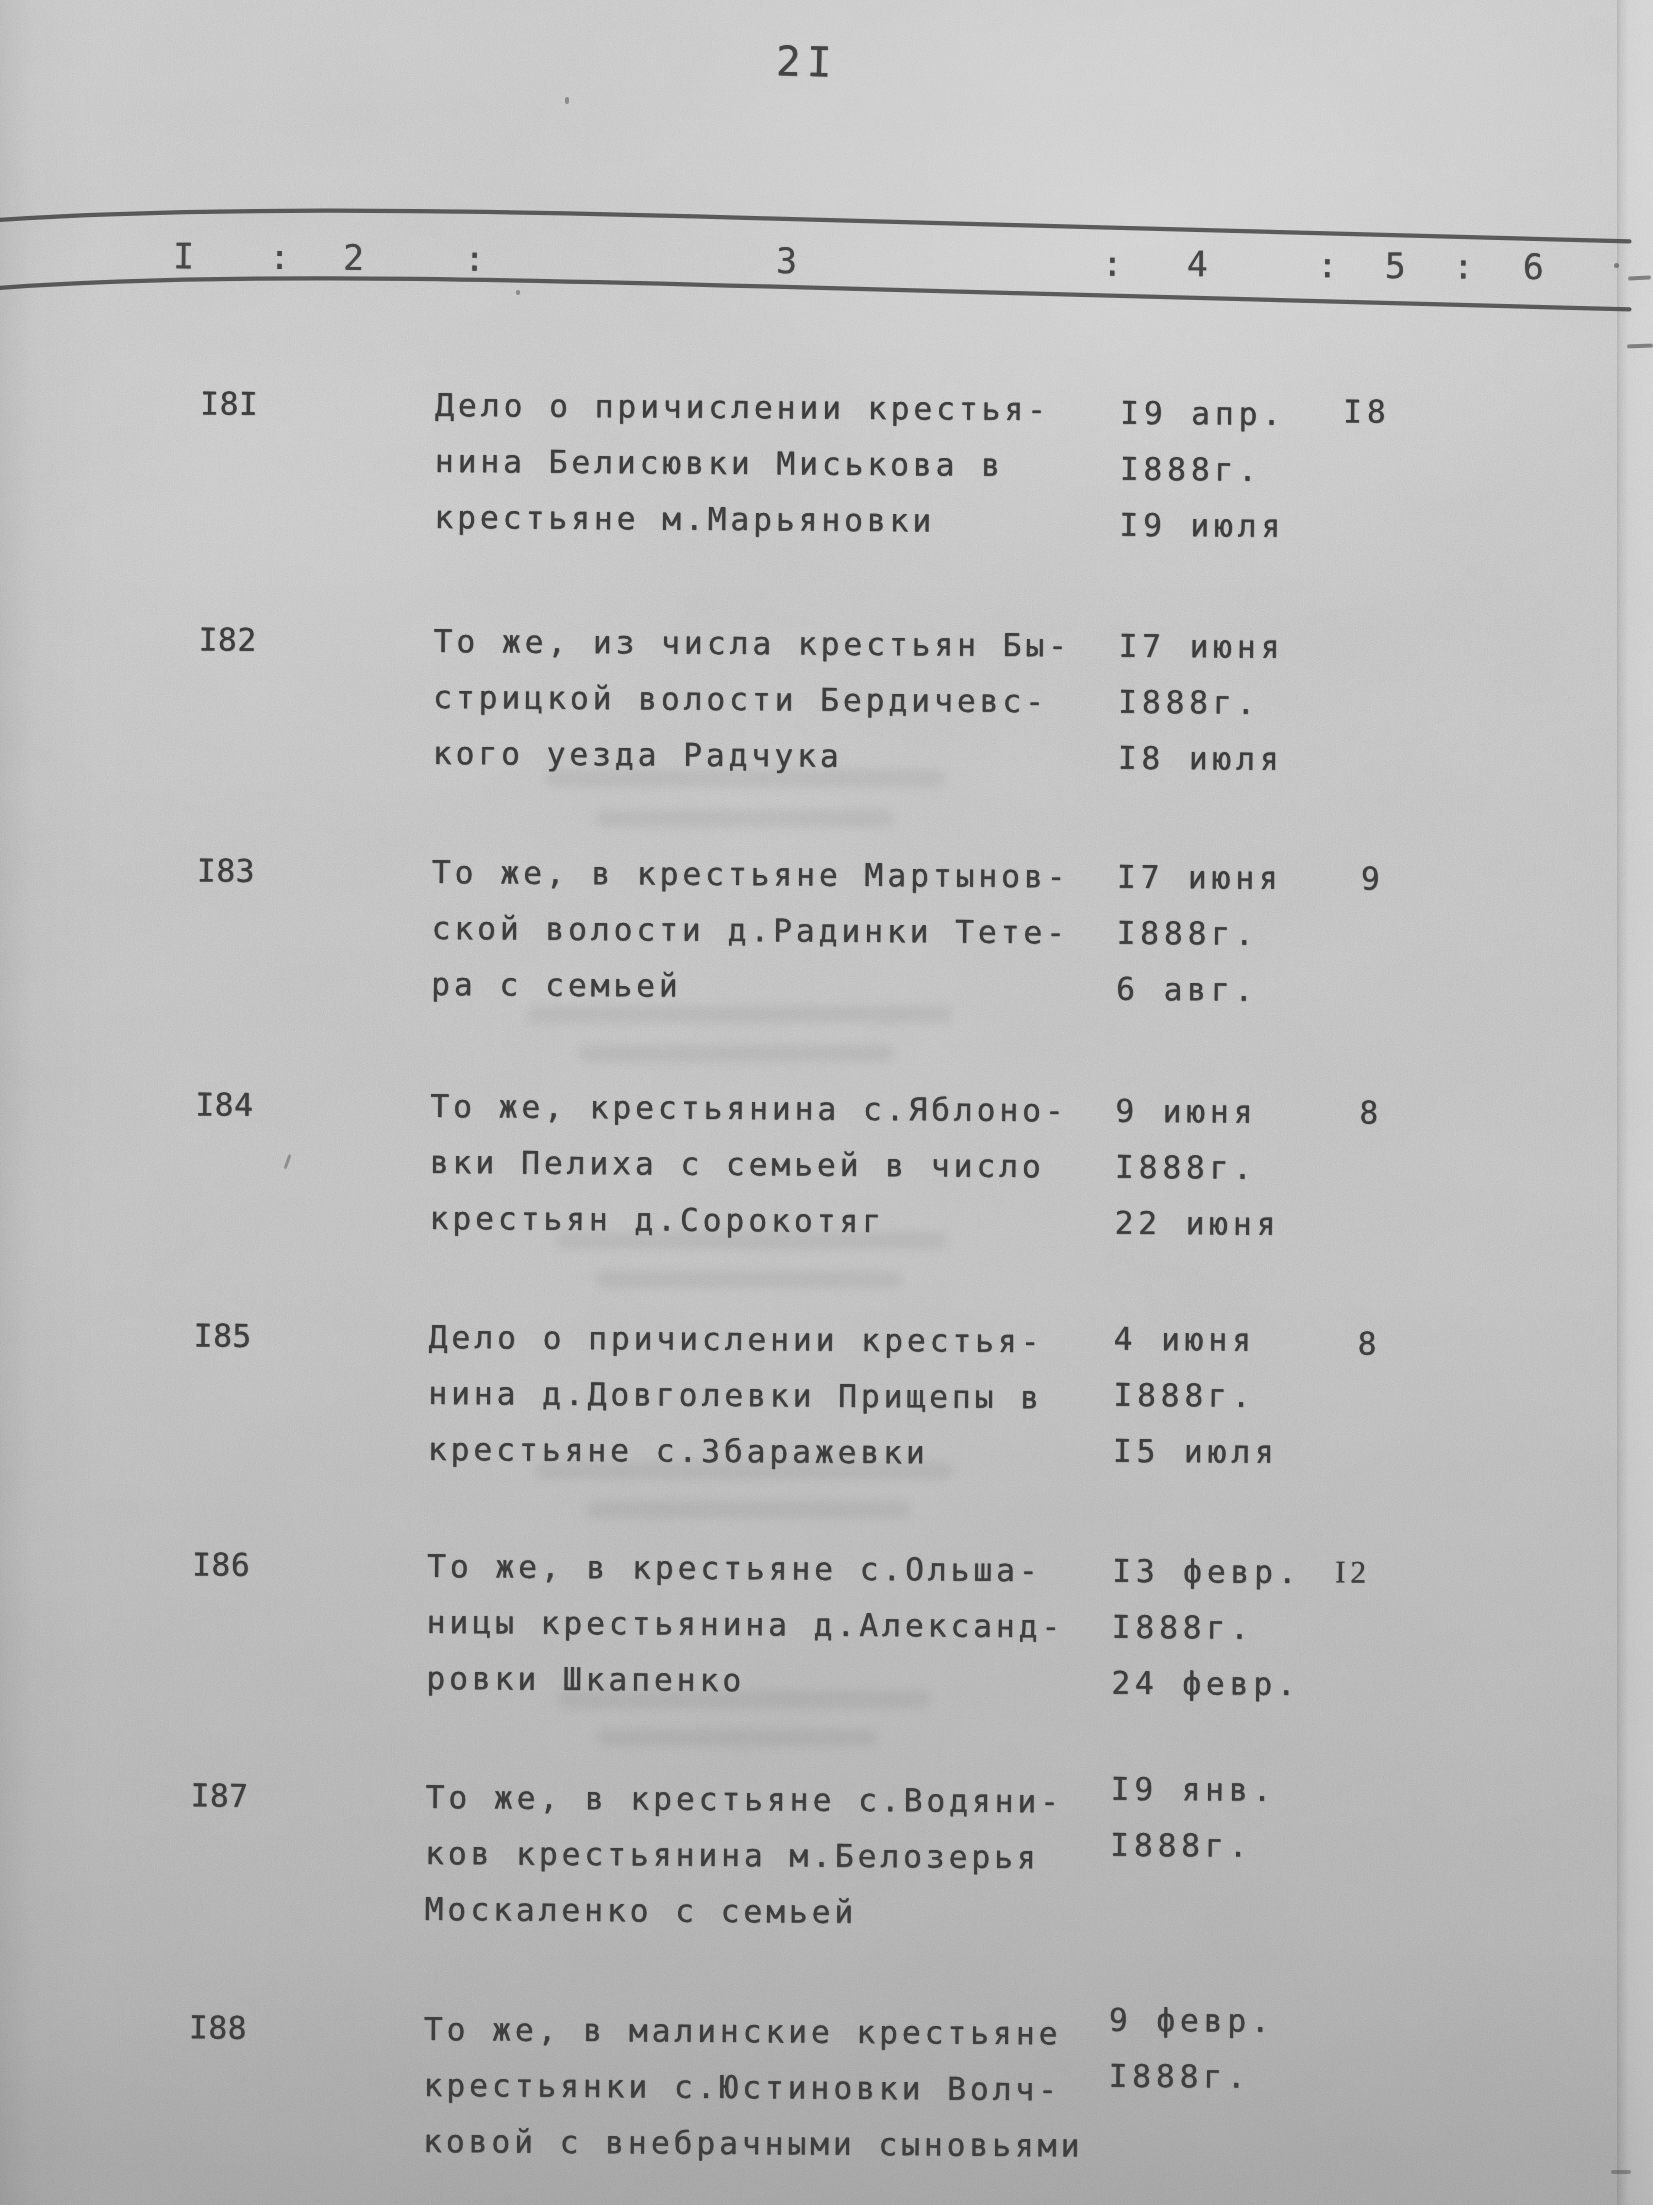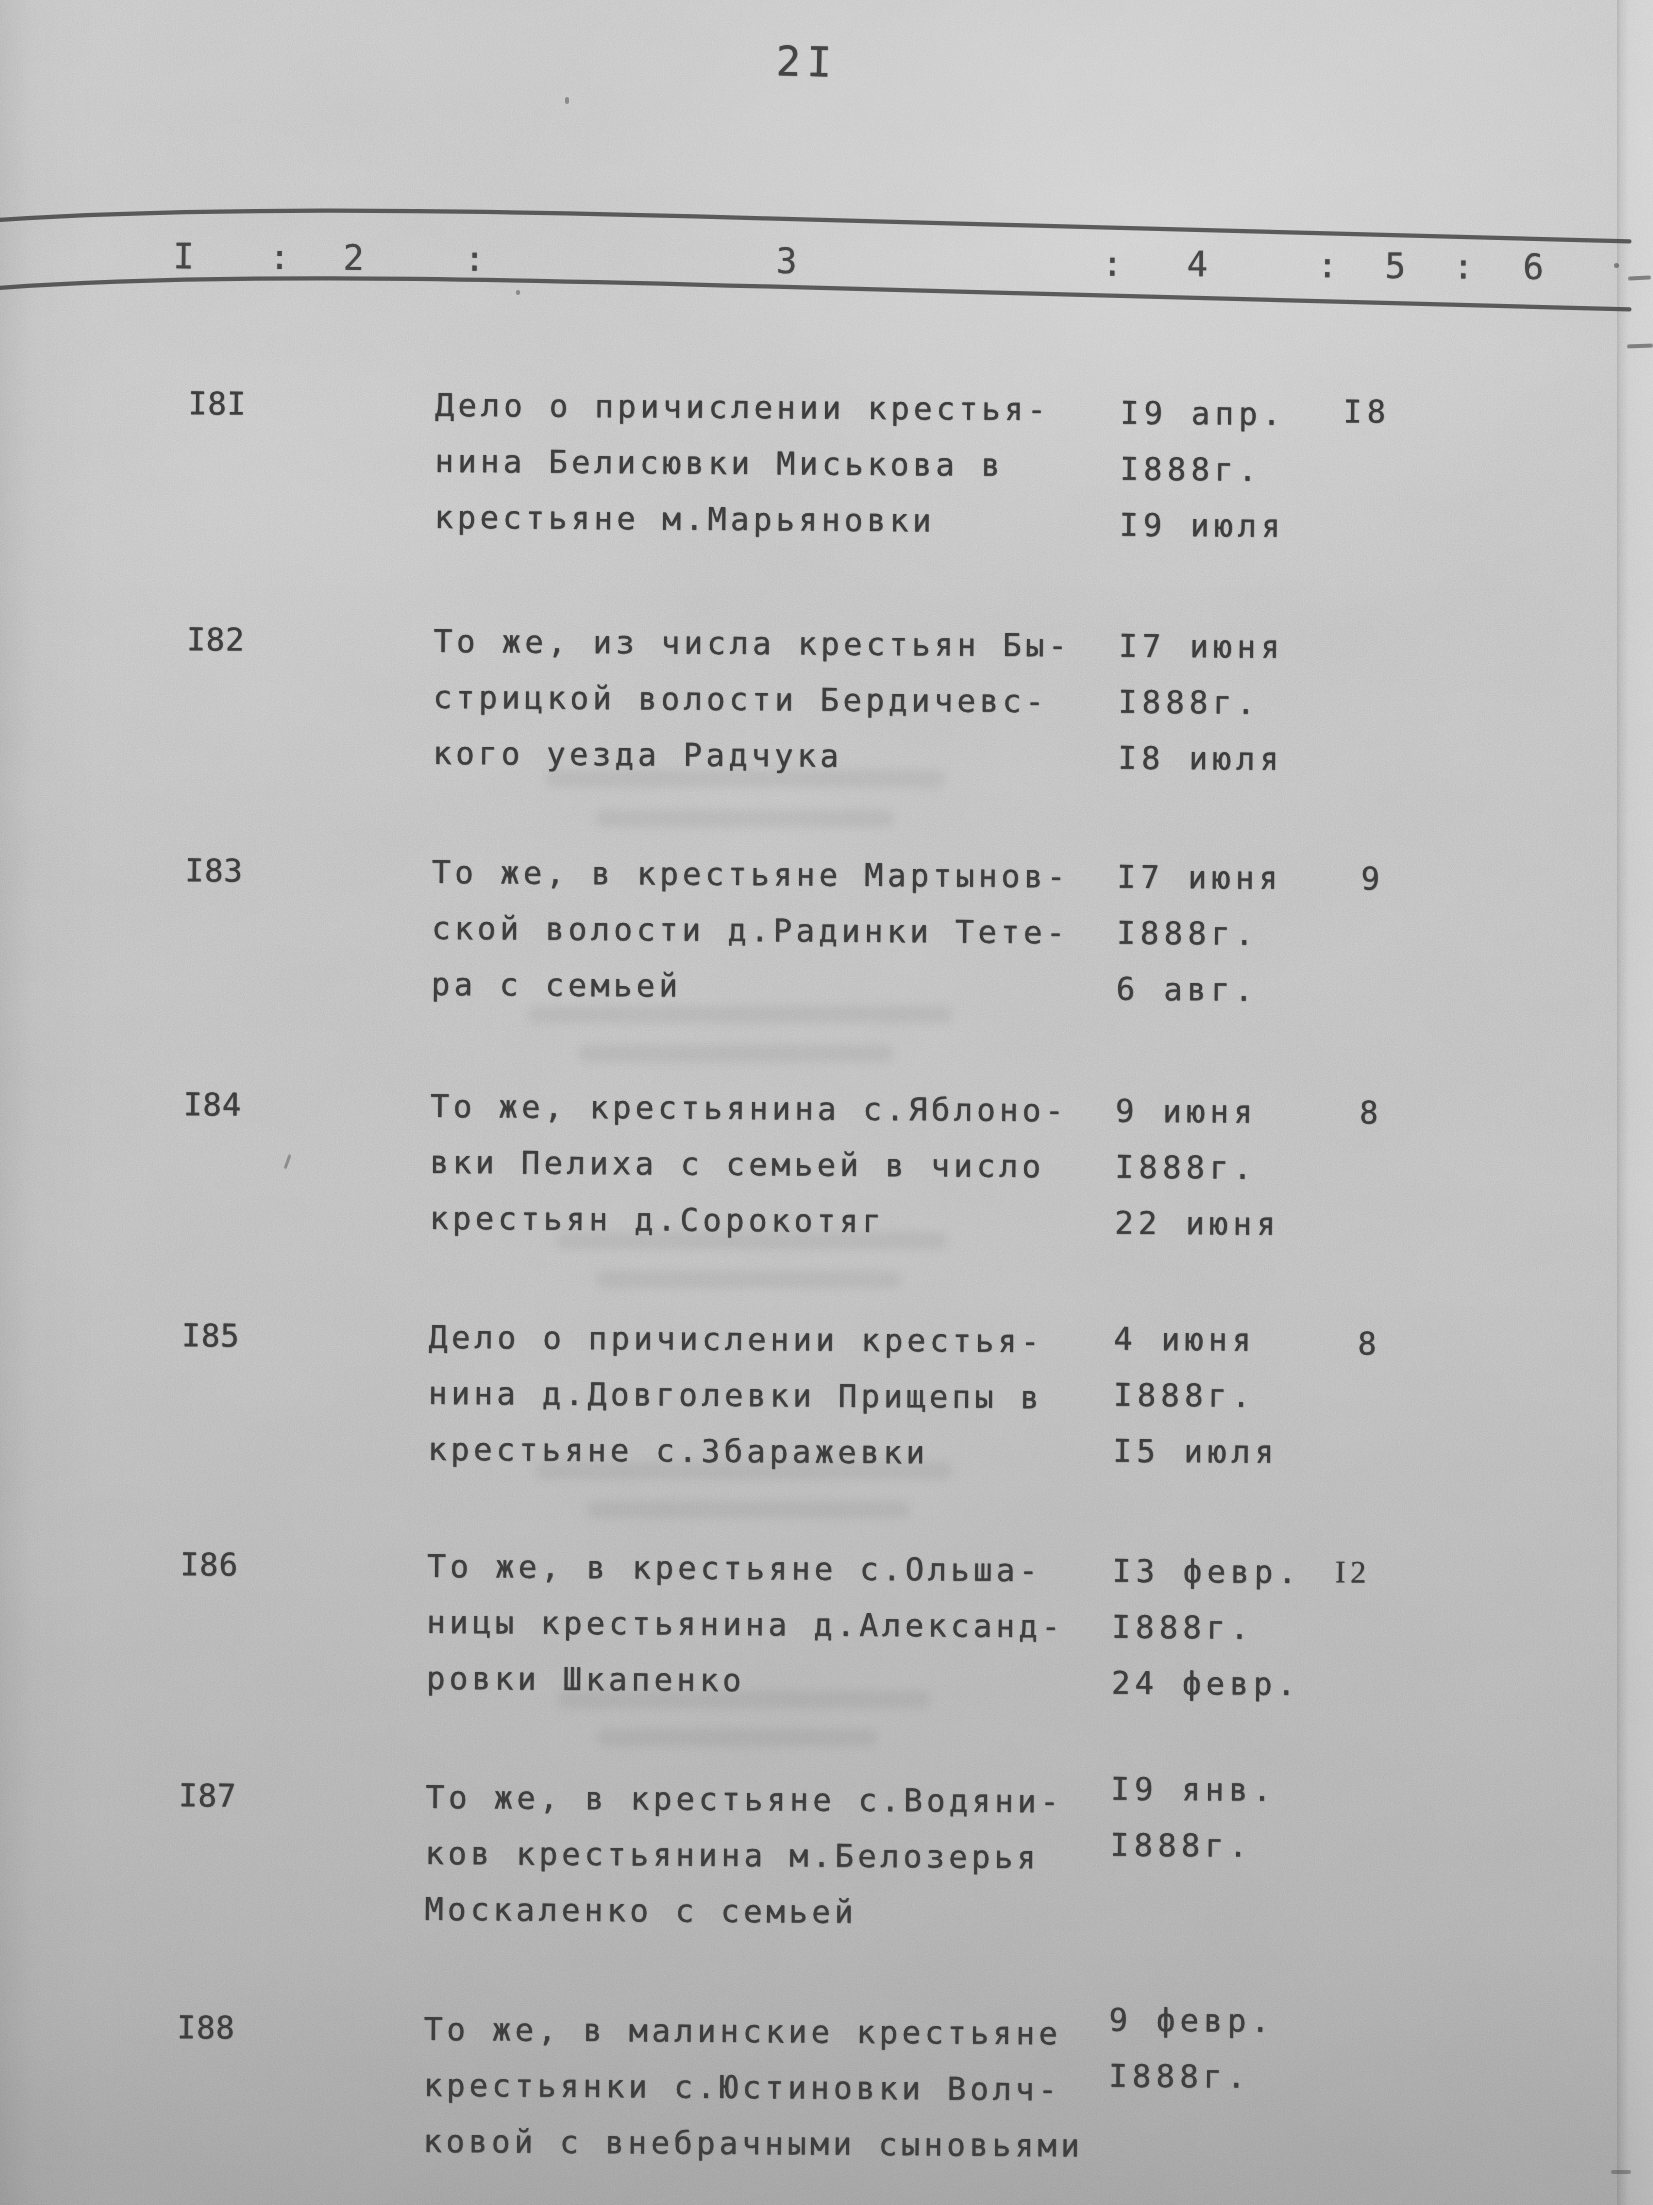--- a/index.html
+++ b/index.html
@@ -30,21 +30,21 @@
   .tw{
     position:absolute;white-space:pre;font-size:31.5px;line-height:56px;
     text-shadow:0 0 1px rgba(62,62,62,0.75), 0.5px 0.5px 0.5px rgba(62,62,62,0.35);
   }
   .page-num{left:776px;top:34px;font-size:41px;letter-spacing:6px;color:#454545;transform:rotate(1.2deg);}
   #header-layer{position:absolute;left:0;top:0;width:100%;height:100%;transform:rotate(0.45deg);transform-origin:0 0;}
   .hcell{position:absolute;top:235px;font-size:35px;color:#474747;
          text-shadow:0 0 1px rgba(62,62,62,0.7);}
   #records{position:absolute;left:0;top:0;width:100%;height:100%;transform:rotate(0.4deg);transform-origin:0 0;}
   .record{position:absolute;left:0;width:1654px;}
-  .rec-no{left:191px;letter-spacing:0.4px;}
+  .rec-no{left:203px;letter-spacing:0.4px;}
   .rec-desc{left:438px;letter-spacing:3.8px;}
   .rec-dates{left:1123px;letter-spacing:4.7px;}
   .rec-sheets{letter-spacing:4.7px;}
   .record .tw{top:0;}
   
   .rules{position:absolute;left:0;top:0;pointer-events:none;}
   
   .mark{position:absolute;background:#3c3c3c;opacity:0.55;border-radius:2.6px;filter:blur(0.5px);}
   .bleed{position:absolute;height:17px;background:rgba(70,70,70,0.085);filter:blur(4.3px);border-radius:8.5px;pointer-events:none;}
 </style>

